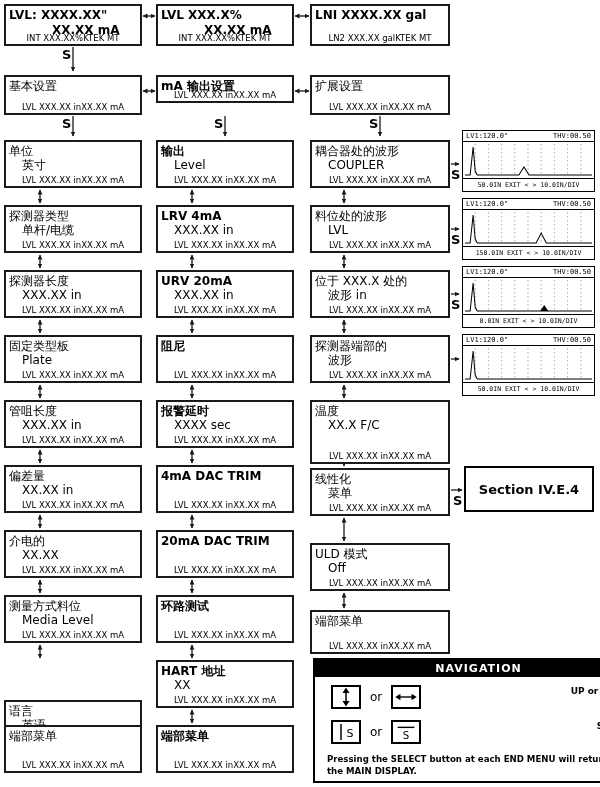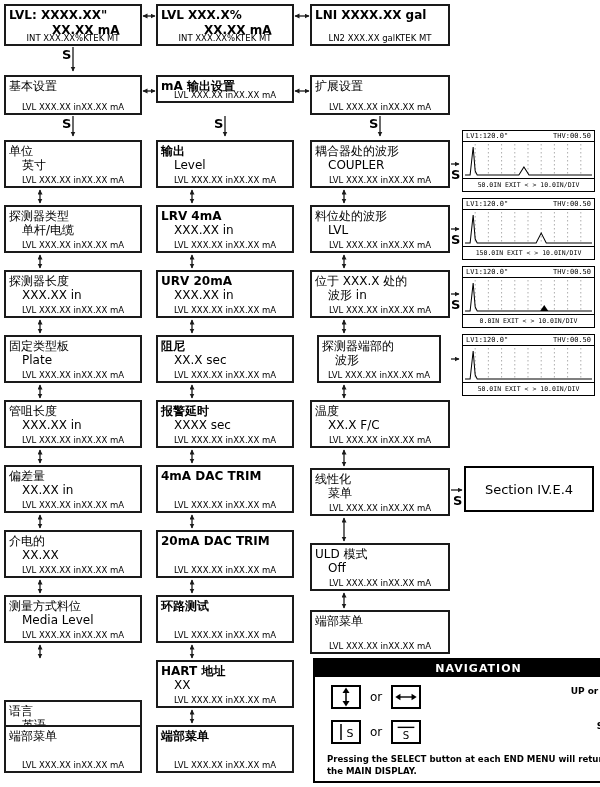--- a/index.html
+++ b/index.html
@@ -16,21 +16,21 @@
   svg.conn{position:absolute;left:0;top:0;pointer-events:none}
   .ln{stroke:#1a1a1a;stroke-width:1.3;fill:none}
   .wf{position:absolute;border:1.5px solid #000;background:#fff;box-sizing:border-box}
   .wf-top{display:flex;justify-content:space-between;font:7px "DejaVu Sans Mono","Liberation Mono",monospace;padding:1px 3px;border-bottom:1px solid #000}
   .wf-plot{position:relative;height:36px;border-bottom:1px solid #000}
   .wf-plot svg{position:absolute;left:0;top:0;width:100%;height:100%}
   .wgrid{stroke:#777;stroke-width:0.6;stroke-dasharray:1.5,2.5;fill:none}
   .wtr{stroke:#000;stroke-width:1;fill:none}
   .wf-bot{font:6.5px "DejaVu Sans Mono","Liberation Mono",monospace;text-align:center;padding-top:2px;white-space:nowrap}
   .section-box{position:absolute;border:2px solid #000;background:#fff;box-sizing:border-box;
-        display:flex;align-items:center;justify-content:center;font-weight:normal;font-size:13px}
+        display:flex;align-items:center;justify-content:center;font-weight:bold;font-size:13px}
   .nav{position:absolute;left:313px;top:658px;width:331px;height:125px;border:2px solid #000;background:#fff;box-sizing:border-box}
   .nav-header{background:#000;color:#fff;text-align:center;font-weight:bold;font-size:11px;padding:2px 0;letter-spacing:1px}
   .nav-row{display:flex;align-items:center;margin:5px 8px 0 16px}
   .nav-btn{width:30px;height:24px;border:2px solid #000;display:flex;align-items:center;justify-content:center;box-sizing:border-box;background:#fff}
   .nav-or{margin:8px 9px;font-size:12px}
   .nav-lbl{flex:1;text-align:right;font-size:9px;font-weight:bold;line-height:1.25}
   .nav-note{margin:7px 12px 0;font-size:8.6px;font-weight:bold;line-height:1.35}
 </style>
 </head>
 <body>
@@ -246,21 +246,20 @@
   <div class="box bold" style="left:156px;top:270px;width:138px;height:48px">
     <div class="bt">URV 20mA</div>
     <div class="bv">XXX.XX in</div>
     <div class="bs">
         <span>LVL XXX.XX in</span>
         <span>XX.XX mA</span>
       </div>
   </div>
   <div class="box bold" style="left:156px;top:335px;width:138px;height:48px">
     <div class="bt">阻尼</div>
-    <div class="bv">XX.X sec</div>
     <div class="bs">
         <span>LVL XXX.XX in</span>
         <span>XX.XX mA</span>
       </div>
   </div>
   <div class="box bold" style="left:156px;top:400px;width:138px;height:48px">
     <div class="bt">报警延时</div>
     <div class="bv">XXXX sec</div>
     <div class="bs">
         <span>LVL XXX.XX in</span>
@@ -325,29 +324,29 @@
       </div>
   </div>
   <div class="box" style="left:310px;top:270px;width:140px;height:48px">
     <div class="bt">位于 XXX.X 处的</div>
     <div class="bv">波形 in</div>
     <div class="bs">
         <span>LVL XXX.XX in</span>
         <span>XX.XX mA</span>
       </div>
   </div>
-  <div class="box" style="left:317px;top:335px;width:124px;height:48px">
+  <div class="box" style="left:310px;top:335px;width:140px;height:48px">
     <div class="bt">探测器端部的</div>
     <div class="bv">波形</div>
     <div class="bs">
         <span>LVL XXX.XX in</span>
         <span>XX.XX mA</span>
       </div>
   </div>
-  <div class="box" style="left:310px;top:400px;width:140px;height:48px">
+  <div class="box" style="left:310px;top:400px;width:140px;height:64px">
     <div class="bt">温度</div>
     <div class="bv">XX.X F/C</div>
     <div class="bs">
         <span>LVL XXX.XX in</span>
         <span>XX.XX mA</span>
       </div>
   </div>
   <div class="box" style="left:310px;top:468px;width:140px;height:48px">
     <div class="bt">线性化</div>
     <div class="bv">菜单</div>

